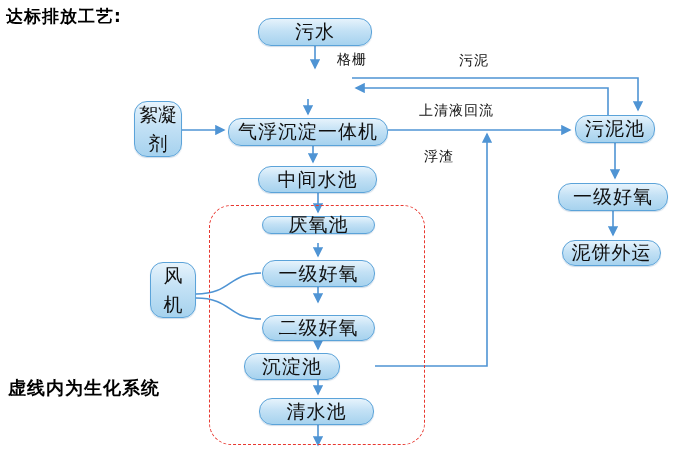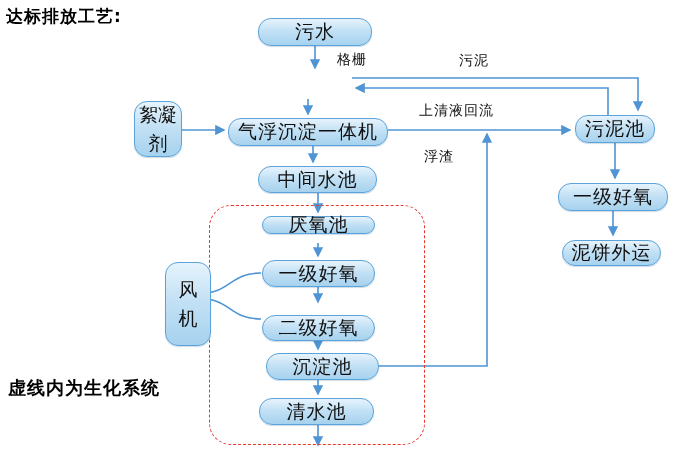--- a/index.html
+++ b/index.html
@@ -74,23 +74,23 @@
   <div class="title">达标排放工艺:</div>
   <div class="note">虚线内为生化系统</div>
 
   <div class="box" style="left:258px;top:18px;width:114px;height:28px">污水</div>
   <div class="box narrow" style="left:134px;top:101px;width:48px;height:56px;padding:16px 4px">絮凝剂</div>
   <div class="box" style="left:228px;top:118px;width:160px;height:28px">气浮沉淀一体机</div>
   <div class="box" style="left:258px;top:166px;width:119px;height:27px">中间水池</div>
   <div class="box" style="left:262px;top:216px;width:113px;height:18px">厌氧池</div>
   <div class="box" style="left:262px;top:260px;width:113px;height:27px">一级好氧</div>
   <div class="box" style="left:262px;top:315px;width:113px;height:26px">二级好氧</div>
-  <div class="box" style="left:266px;top:353px;width:113px;height:27px">沉淀池</div>
+  <div class="box" style="left:244px;top:353px;width:96px;height:27px">沉淀池</div>
   <div class="box" style="left:259px;top:398px;width:115px;height:27px">清水池</div>
-  <div class="box narrow" style="left:165px;top:262px;width:46px;height:84px;padding:12px 14px">风机</div>
+  <div class="box narrow" style="left:150px;top:262px;width:46px;height:56px;padding:12px 14px">风机</div>
   <div class="box" style="left:575px;top:115px;width:80px;height:28px">污泥池</div>
   <div class="box" style="left:558px;top:183px;width:110px;height:28px">一级好氧</div>
   <div class="box" style="left:562px;top:240px;width:99px;height:26px">泥饼外运</div>
 
   <div class="lbl" style="left:337px;top:51px">格栅</div>
   <div class="lbl" style="left:459px;top:52px">污泥</div>
   <div class="lbl" style="left:419px;top:102px">上清液回流</div>
   <div class="lbl" style="left:424px;top:148px">浮渣</div>
 
 </div>

